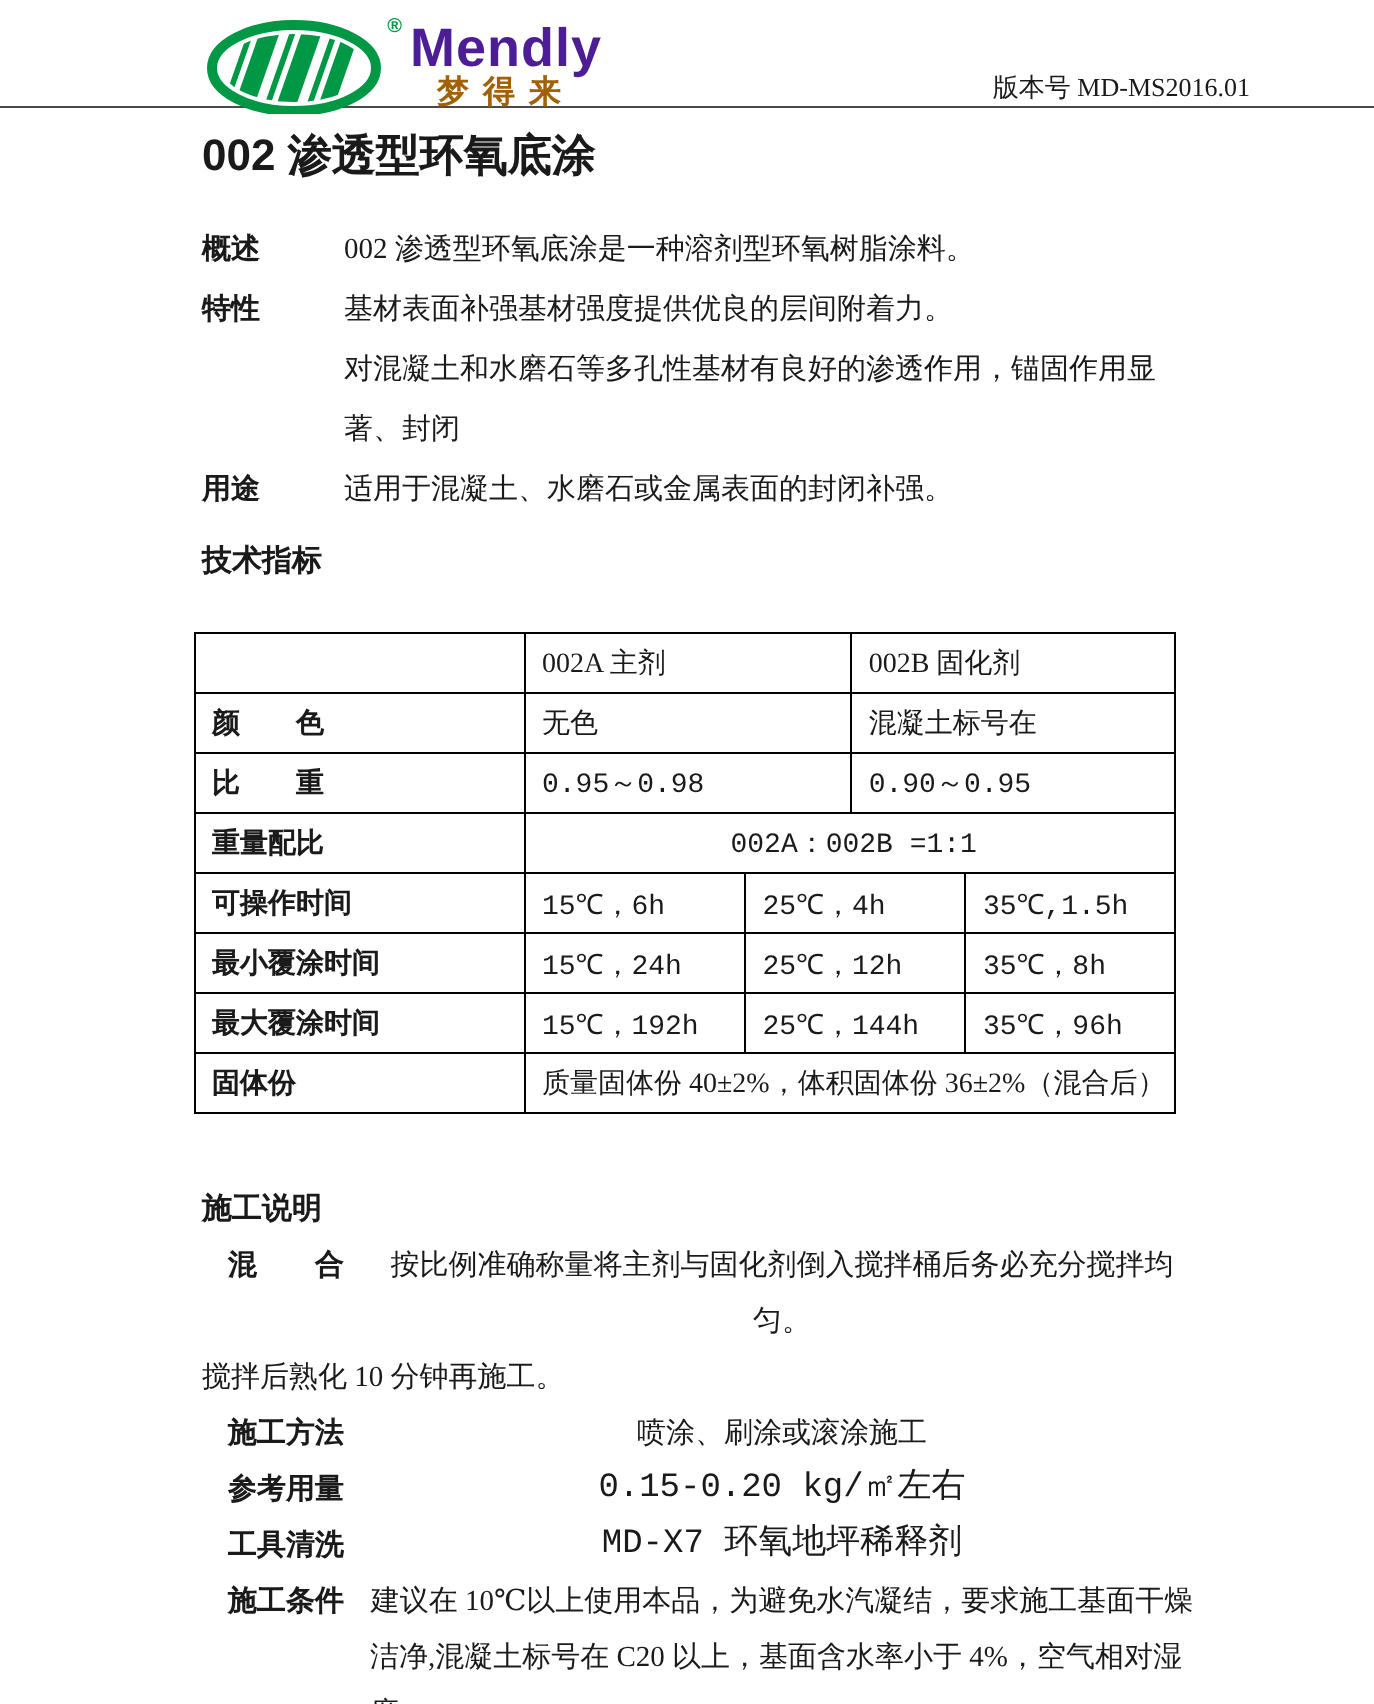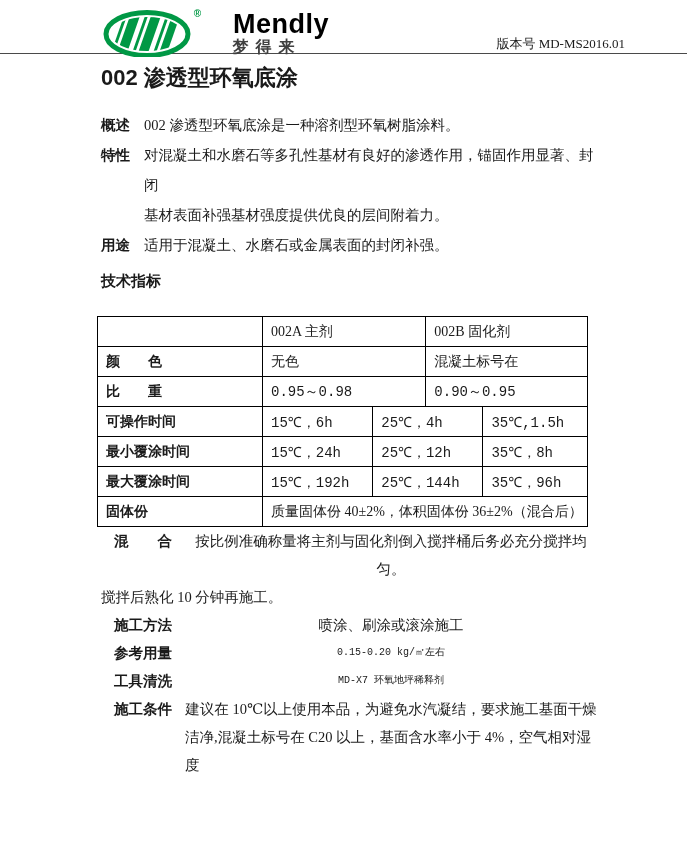--- a/index.html
+++ b/index.html
@@ -19,21 +19,21 @@
                  font-size:27px; line-height:26px; letter-spacing:.5px; }
   .brand-cn { font-family:"Liberation Sans","DejaVu Sans",sans-serif; font-weight:bold;
               font-size:16px; line-height:19px; letter-spacing:7px; text-align:center; }
   .version { font-size:13px; margin-top:26px; white-space:nowrap; }
   .hdr-rule { border:none; border-top:1px solid #4a4a4a; width:687px; margin-top:1px; }
 
   
   .doc-title { font-family:"Liberation Sans","DejaVu Sans",sans-serif; font-weight:bold;
                font-size:22px; margin:10px 0 0 101px; line-height:28px; }
   .paras { margin-top:18px; }
-  .para { display:flex; margin-left:101px; width:496px; line-height:30px; font-size:14.5px; }
+  .para { display:flex; margin-left:101px; width:496px; line-height:30px; font-size:14.5px;gap:28px; }
   .plabel { font-family:"Liberation Sans","DejaVu Sans",sans-serif; font-weight:bold;
             width:43px; flex-shrink:0; }
   .ptext { flex:1; }
   .sec-heading { font-family:"Liberation Sans","DejaVu Sans",sans-serif; font-weight:bold;
                  font-size:15px; margin-left:101px; line-height:30px; }
   .sec-heading.tech { margin-top:6px; }
   .sec-heading.apply { margin-top:34px; line-height:28px; }
 
   
   table.spec { border-collapse:collapse; margin:20px 0 0 97px; table-layout:fixed; }
@@ -41,21 +41,21 @@
                   font-size:14px; vertical-align:middle; white-space:nowrap; overflow:hidden; }
   td.tl { font-family:"Liberation Sans","DejaVu Sans",sans-serif; font-weight:bold; }
   td.mono { font-family:"Liberation Mono","DejaVu Sans Mono",monospace; font-size:13.5px; }
   td.center { text-align:center; padding-left:0; }
 
   
   .item { display:flex; margin-left:101px; width:496px; line-height:28px; font-size:14.5px;text-align:center; }
   .ilabel { font-family:"Liberation Sans","DejaVu Sans",sans-serif; font-weight:bold;
             width:84px; flex-shrink:0; }
   .itext { flex:1; }
-  .mono-mix { font-family:"Liberation Mono","DejaVu Sans Mono",monospace; font-size:10px; }
+  .mono-mix { font-family:"Liberation Mono","DejaVu Sans Mono",monospace; font-size:17px; }
   .cont-line { margin-left:101px; width:496px; line-height:28px; font-size:14.5px; }
   .indent-line { margin-left:185px; width:412px; line-height:28px; font-size:14.5px; }
 </style>
 </head>
 <body>
 
 <div class="page">
 
   <div class="hdr">
     <div class="brand">
@@ -72,40 +72,40 @@
             <polygon points="16,44 30,4 40,4 26,44"></polygon>
             <polygon points="31,44 45,4 48,4 34,44"></polygon>
             <polygon points="37,44 51,4 61,4 47,44"></polygon>
             <polygon points="52,44 66,4 69,4 55,44"></polygon>
             <polygon points="58,44 72,4 80,4 66,44"></polygon>
           </g>
         </svg>
         <span class="reg">®</span>
       </div>
       <div class="brand-col">
-        <span class="brand-latin brand-green" style="color: #000000; margin-left: 28px;">Mendly</span>
-        <span class="brand-cn brand-green" style="color: #404040;">梦得来</span>
+        <span class="brand-latin brand-green" style="color: #4c1d95;">Mendly</span>
+        <span class="brand-cn brand-green" style="color: #a16207;">梦得来</span>
       </div>
     </div>
     <div class="version">版本号 MD-MS2016.01</div>
   </div>
   <hr class="hdr-rule">
 
   <div class="doc-title">002 渗透型环氧底涂</div>
 
   <div class="paras">
     <div class="para">
       <span class="plabel">概述</span>
       <span class="ptext">002 渗透型环氧底涂是一种溶剂型环氧树脂涂料。</span>
     </div>
     <div class="para">
       <span class="plabel">特性</span>
       <span class="ptext">
+        <span style="display:block;">基材表面补强基材强度提供优良的层间附着力。</span>
         <span style="display:block;">对混凝土和水磨石等多孔性基材有良好的渗透作用，锚固作用显著、封闭</span>
-        <span style="display:block;">基材表面补强基材强度提供优良的层间附着力。</span>
       </span>
     </div>
     <div class="para">
       <span class="plabel">用途</span>
       <span class="ptext">适用于混凝土、水磨石或金属表面的封闭补强。</span>
     </div>
     <div class="sec-heading tech">技术指标</div>
   </div>
 
   <table class="spec">
@@ -126,20 +126,24 @@
         <td class="tl">颜　　色</td>
         <td colspan="2">无色</td>
         <td colspan="2">混凝土标号在</td>
       </tr>
       <tr>
         <td class="tl">比　　重</td>
         <td colspan="2" class="mono">0.95～0.98</td>
         <td colspan="2" class="mono">0.90～0.95</td>
       </tr>
       <tr>
+        <td class="tl">重量配比</td>
+        <td colspan="4" class="center mono">002A：002B =1:1</td>
+      </tr>
+      <tr>
         <td class="tl">可操作时间</td>
         <td class="mono">15℃，6h</td>
         <td colspan="2" class="mono">25℃，4h</td>
         <td class="mono">35℃,1.5h</td>
       </tr>
       <tr>
         <td class="tl">最小覆涂时间</td>
         <td class="mono">15℃，24h</td>
         <td colspan="2" class="mono">25℃，12h</td>
         <td class="mono">35℃，8h</td>
@@ -150,20 +154,21 @@
         <td colspan="2" class="mono">25℃，144h</td>
         <td class="mono">35℃，96h</td>
       </tr>
       <tr>
         <td class="tl">固体份</td>
         <td colspan="4">质量固体份 40±2%，体积固体份 36±2%（混合后）</td>
       </tr>
     </tbody>
   </table>
 
+  <div class="sec-heading apply">施工说明</div>
 
   <div class="item">
     <span class="ilabel">混　　合</span>
     <span class="itext">按比例准确称量将主剂与固化剂倒入搅拌桶后务必充分搅拌均匀。</span>
   </div>
   <div class="cont-line">搅拌后熟化 10 分钟再施工。</div>
 
   <div class="item">
     <span class="ilabel">施工方法</span>
     <span class="itext">喷涂、刷涂或滚涂施工</span>

